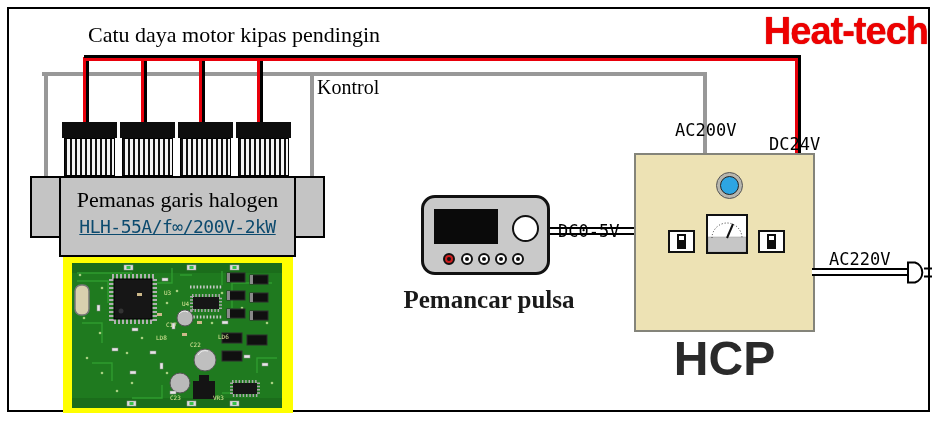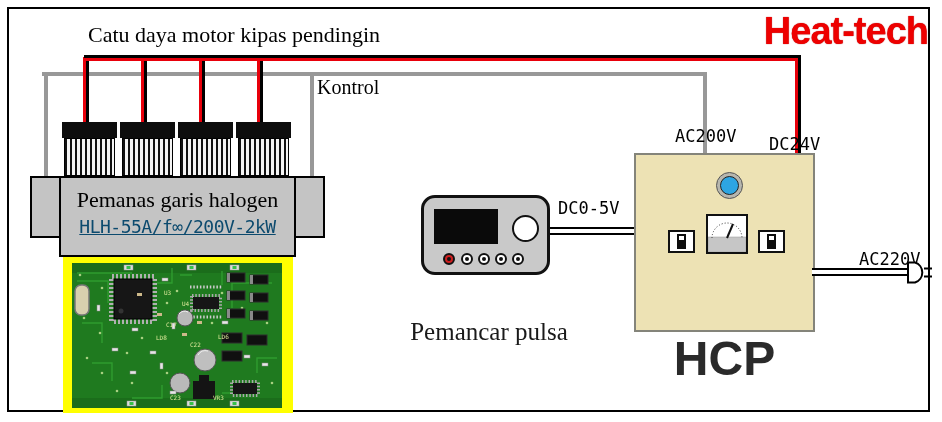--- a/index.html
+++ b/index.html
@@ -41,21 +41,21 @@
 
   .pulse-gen{left:421px;top:195px;width:129px;height:80px;background:#c9c9c9;
              border:3px solid #111;border-radius:14px;}
   .pg-screen{position:absolute;left:10px;top:11px;width:64px;height:35px;background:#0a0a0a;}
   .pg-knob{position:absolute;left:88px;top:17px;width:27px;height:27px;border-radius:50%;
            background:#fff;border:2px solid #111;}
   .pg-btn{position:absolute;top:55px;width:12px;height:12px;border-radius:50%;border:2px solid #111;
           background:#fff;display:flex;align-items:center;justify-content:center;}
   .pg-btn .dot{width:4px;height:4px;background:#111;border-radius:50%;}
   .pg-btn.red{background:#cf1f1f;}
-  .pulse-label{left:389px;top:286px;width:200px;text-align:center;font-size:25px;font-weight:400;color:#1a1a1a;margin-top:32px;}
+  .pulse-label{left:389px;top:286px;width:200px;text-align:center;font-size:25px;font-weight:700;color:#1a1a1a;}
 
   .hcp-box{left:634px;top:153px;width:181px;height:179px;background:#ede2b4;border:2px solid #84847a;}
   .blue-btn{position:absolute;left:80px;top:17px;width:27px;height:27px;border-radius:50%;
             background:#b6b6ae;border:1px solid #555;display:flex;align-items:center;justify-content:center;}
   .blue-btn .inner{width:19px;height:19px;border-radius:50%;background:#2da5e2;border:1px solid #222;}
   .meter{position:absolute;left:70px;top:59px;width:42px;height:40px;background:#fff;border:2px solid #111;}
   .switch{position:absolute;top:75px;width:27px;height:23px;background:#fff;border:2px solid #111;
           display:flex;align-items:flex-start;justify-content:center;}
   .switch .bar{position:relative;width:9px;height:15px;background:#0d0d0d;margin-top:2px;}
   .switch .bar .notch{position:absolute;left:2px;top:2px;width:5px;height:4px;background:#fff;}
@@ -257,21 +257,21 @@
     <div class="pg-btn" style="left:71px;">
         <div class="dot"></div>
       </div>
     <div class="pg-btn" style="left:88px;">
         <div class="dot"></div>
       </div>
   </div>
   <div class="abs pulse-label serif">Pemancar pulsa</div>
 
   <div class="abs pair-wire" style="left:550px;top:227px;width:86px;"></div>
-  <div class="abs label-sm mono" style="left:558px;top:198px;">DC0-5V</div>
+  <div class="abs label-sm mono" style="left:558px;top:221px;">DC0-5V</div>
 
   <div class="abs hcp-box">
     <div class="blue-btn">
         <div class="inner"></div>
       </div>
     <div class="meter">
       <svg width="38" height="36" viewBox="0 0 38 36">
         <rect x="0" y="21" width="38" height="15" fill="#c6c6c6" stroke="#999" stroke-width="0.5"></rect>
         <path d="M4,22 A15,15 0 0 1 34,22" fill="none" stroke="#333" stroke-width="1" stroke-dasharray="1,2"></path>
         <line x1="19" y1="22" x2="25" y2="8" stroke="#111" stroke-width="2"></line>
@@ -281,25 +281,25 @@
       <div class="bar">
           <div class="notch"></div>
         </div>
     </div>
     <div class="switch" style="left:122px;">
       <div class="bar">
           <div class="notch"></div>
         </div>
     </div>
   </div>
-  <div class="abs label-sm mono" style="left:675px;top:126px;">AC200V</div>
+  <div class="abs label-sm mono" style="left:675px;top:120px;">AC200V</div>
   <div class="abs label-sm mono" style="left:769px;top:126px;margin-top:8px;">DC24V</div>
   <div class="abs hcp-label">HCP</div>
 
   <div class="abs pair-wire" style="left:812px;top:268px;width:96px;"></div>
-  <div class="abs label-sm mono" style="left:859px;top:249px;">AC220V</div>
+  <div class="abs label-sm mono" style="left:829px;top:249px;">AC220V</div>
   <svg class="abs" style="left:904px;top:261px;" width="32" height="24" viewBox="0 0 32 24">
     <line x1="20" y1="7.5" x2="28" y2="7.5" stroke="#000" stroke-width="2"></line>
     <line x1="20" y1="15.5" x2="28" y2="15.5" stroke="#000" stroke-width="2"></line>
     <path d="M4,1.5 h7 a10.5,10.5 0 0 1 0,20 h-7 z" fill="#fff" stroke="#000" stroke-width="2"></path>
   </svg>
 
 </div>
 
 </body></html>

